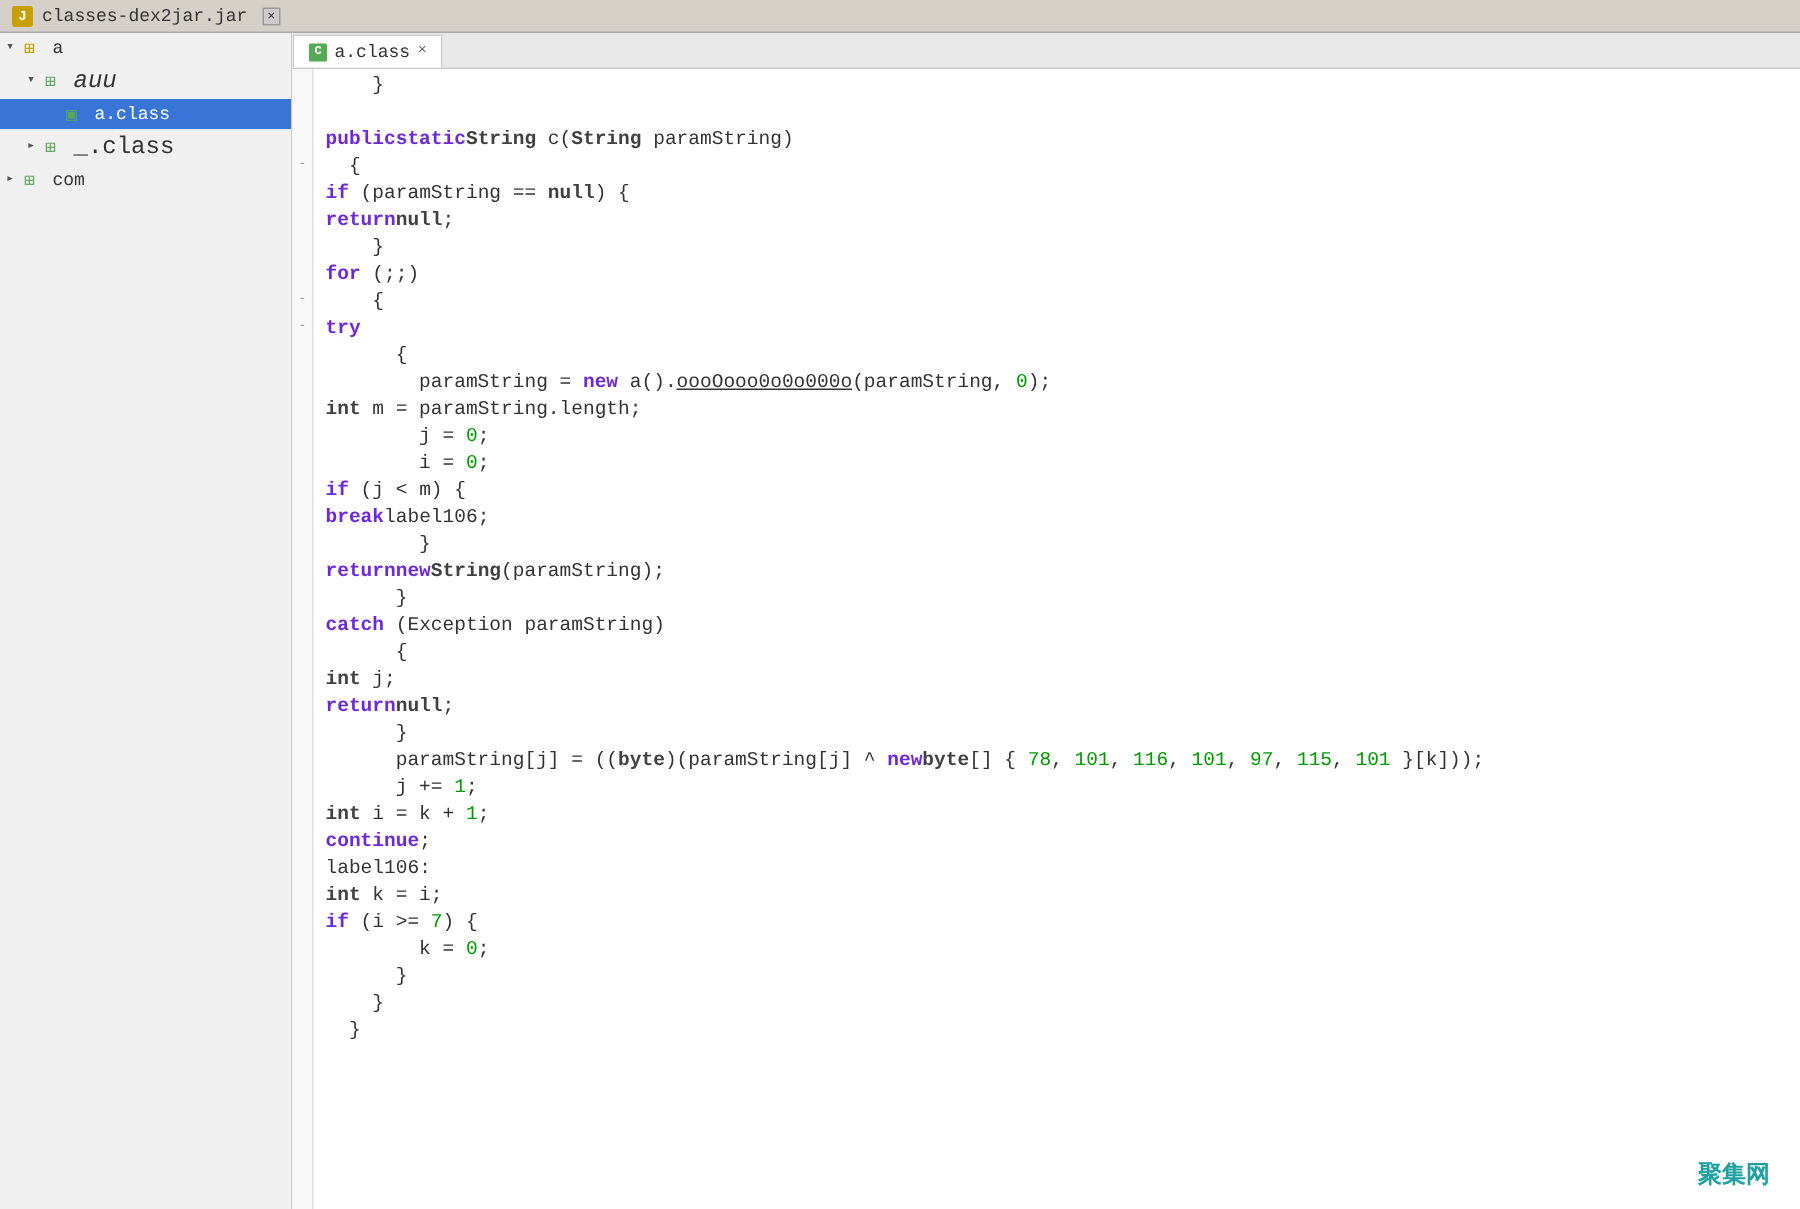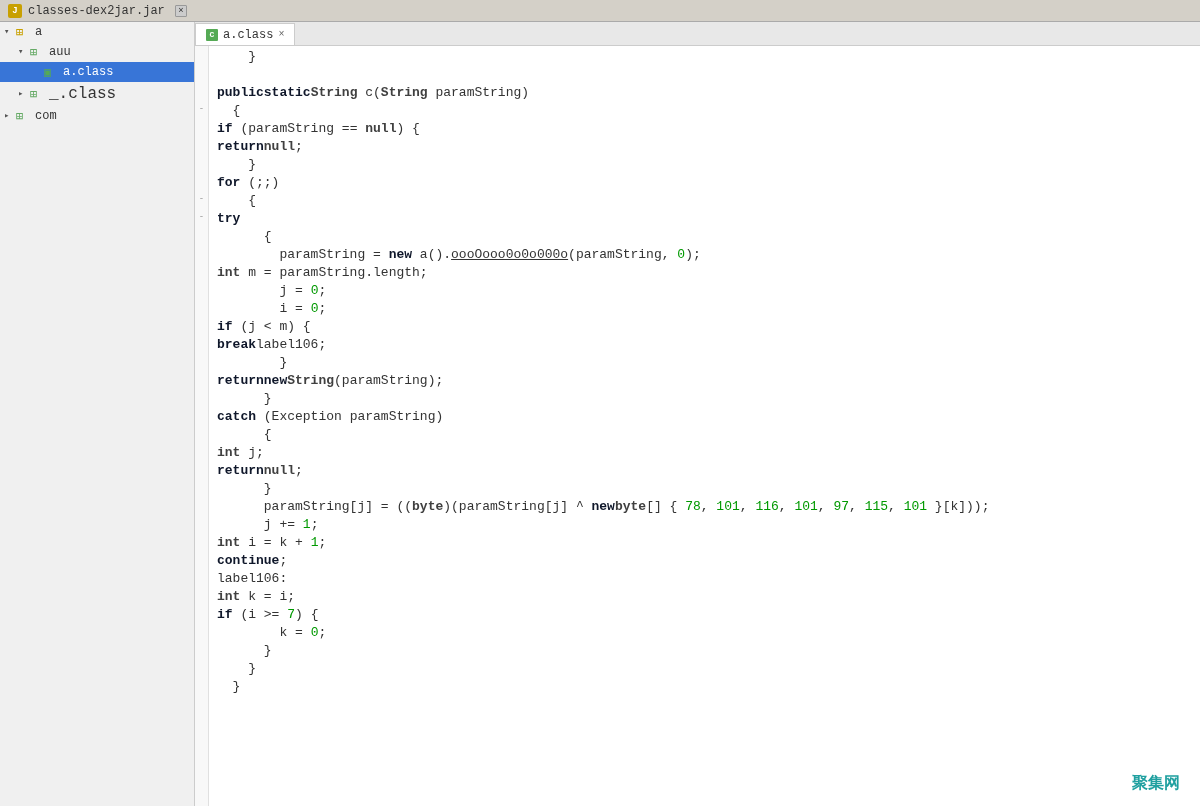--- a/index.html
+++ b/index.html
@@ -170,21 +170,21 @@
       white-space: pre;
       color: #333;
     }
     .code-line {
       height: 18px;
       display: flex;
       align-items: center;
     }
 
     
-    .kw { color: #0f172a; font-weight: bold; font-family: Liberation Mono, monospace; } 
+    .kw { color: #6d28d9; font-weight: bold; font-family: Liberation Mono, monospace; } 
     .type { color: #404040; font-weight: bold; }
     .num { color: #009900; }
     .underline { text-decoration: underline; font-family: Liberation Mono, monospace; }
 
     
     .watermark {
       position: fixed;
       bottom: 12px;
       right: 20px;
       font-size: 16px;
@@ -219,21 +219,21 @@
             <span class="tree-toggle">▾</span>
             <span class="tree-icon"><span style="color:#c8a000;font-size:12px;">⊞</span></span>
             <span style="font-size: 12px;">a</span>
           </div>
         </div>
         <div class="tree-item">
           <div class="tree-row">
             <span style="display: inline-block; width: 14px;"></span>
             <span class="tree-toggle">▾</span>
             <span class="tree-icon"><span style="color:#6a6;font-size:12px;">⊞</span></span>
-            <span style="font-size: 12px;">auu</span>
+            <span style="font-size: 16px; font-style: italic;">auu</span>
           </div>
         </div>
         <div class="tree-item selected">
           <div class="tree-row">
             <span style="display: inline-block; width: 28px;"></span>
             <span class="tree-toggle"></span>
             <span class="tree-icon"><span style="color:#5a5;font-size:12px;">▣</span></span>
             <span style="font-size: 12px;">a.class</span>
           </div>
         </div>

